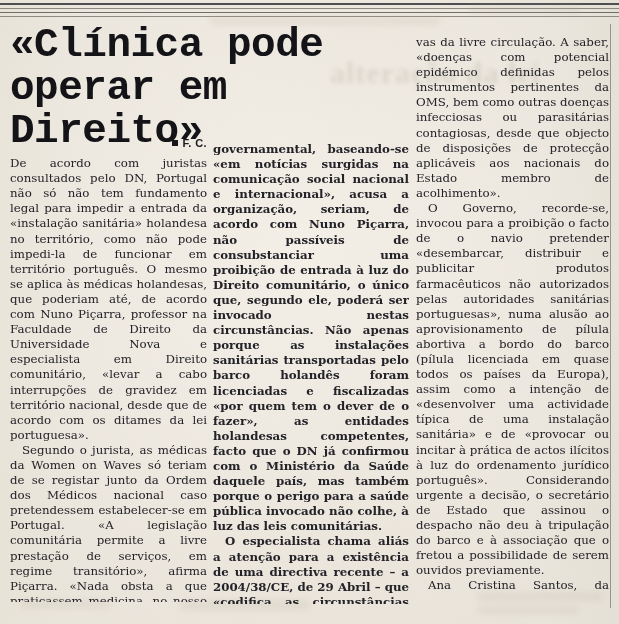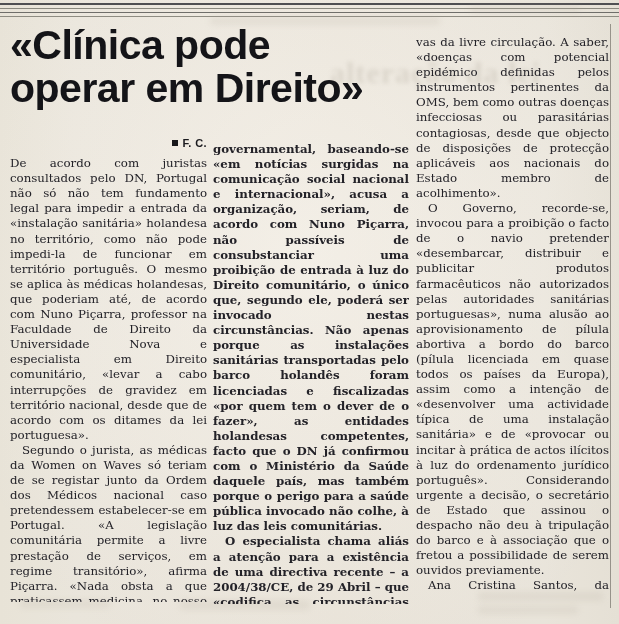--- a/index.html
+++ b/index.html
@@ -35,21 +35,21 @@
   .gb1{left:210px;top:17px;width:230px;height:8px;}
   .gb2{left:470px;top:6px;width:110px;height:7px;}
   .gb3{left:180px;top:600px;width:130px;height:10px;}
   .gb4{left:478px;top:592px;width:125px;height:9px;}
   .gb5{left:478px;top:606px;width:100px;height:8px;}
   .gb6{left:20px;top:600px;width:90px;height:8px;}
 
   
   .headline{
     position:absolute;left:10px;top:24px;width:420px;margin:0;
-    font-family:Liberation Sans, sans-serif;
+    font-family:Liberation Mono, monospace;
     font-weight:bold;color:#141418;
     font-size:41px;line-height:43px;letter-spacing:-0.5px;
   }
   .headline span{display:block;}
 
   
   .col{
     position:absolute;
     color:#232228;
     font-size:11.8px;line-height:15.1px;

